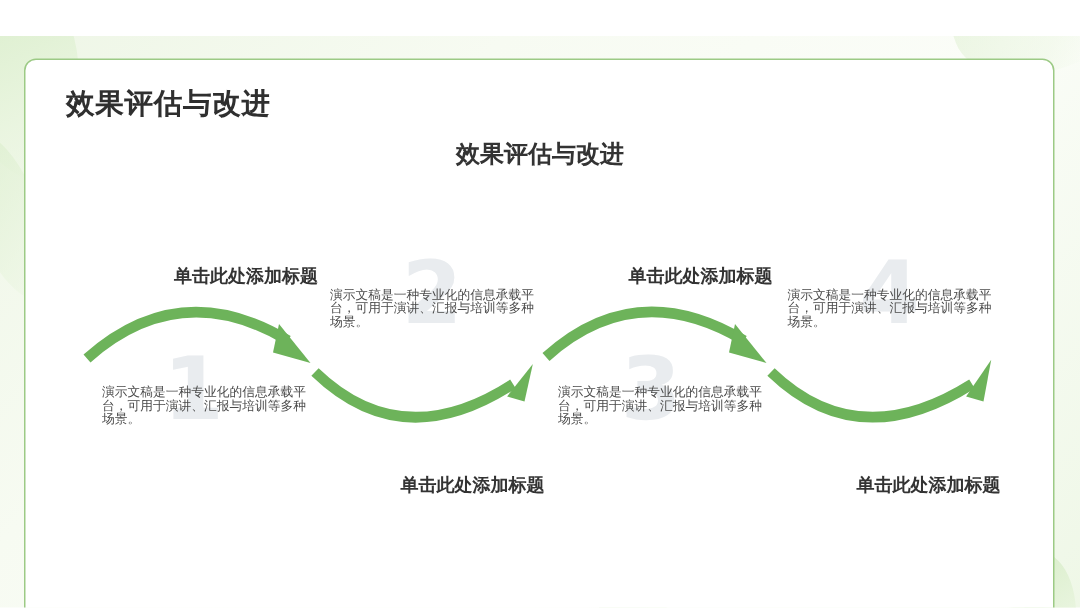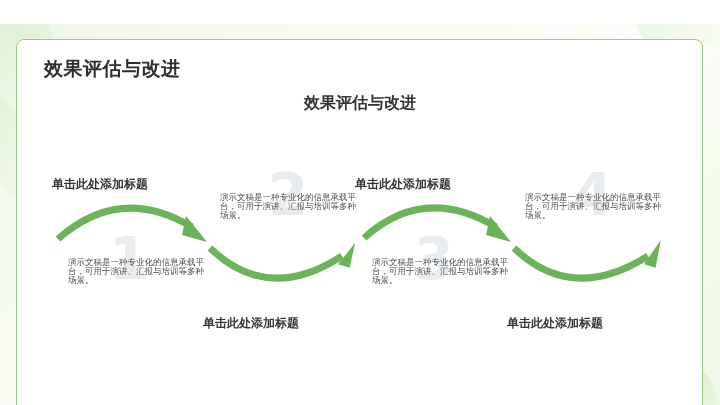--- a/index.html
+++ b/index.html
@@ -56,21 +56,21 @@
       color: #333333;
       white-space: nowrap;
     }
     .step-title {
       position: absolute;
       font-size: 12px;
       font-weight: bold;
       color: #333333;
       white-space: nowrap;
       width: 160px;
-      text-align: left;
+      text-align: right;
     }
     .step-num {
       position: absolute;
       font-size: 58px;
       font-weight: bold;
       color: #e9ecef;
       line-height: 1;
       width: 50px;
       text-align: center;
     }

